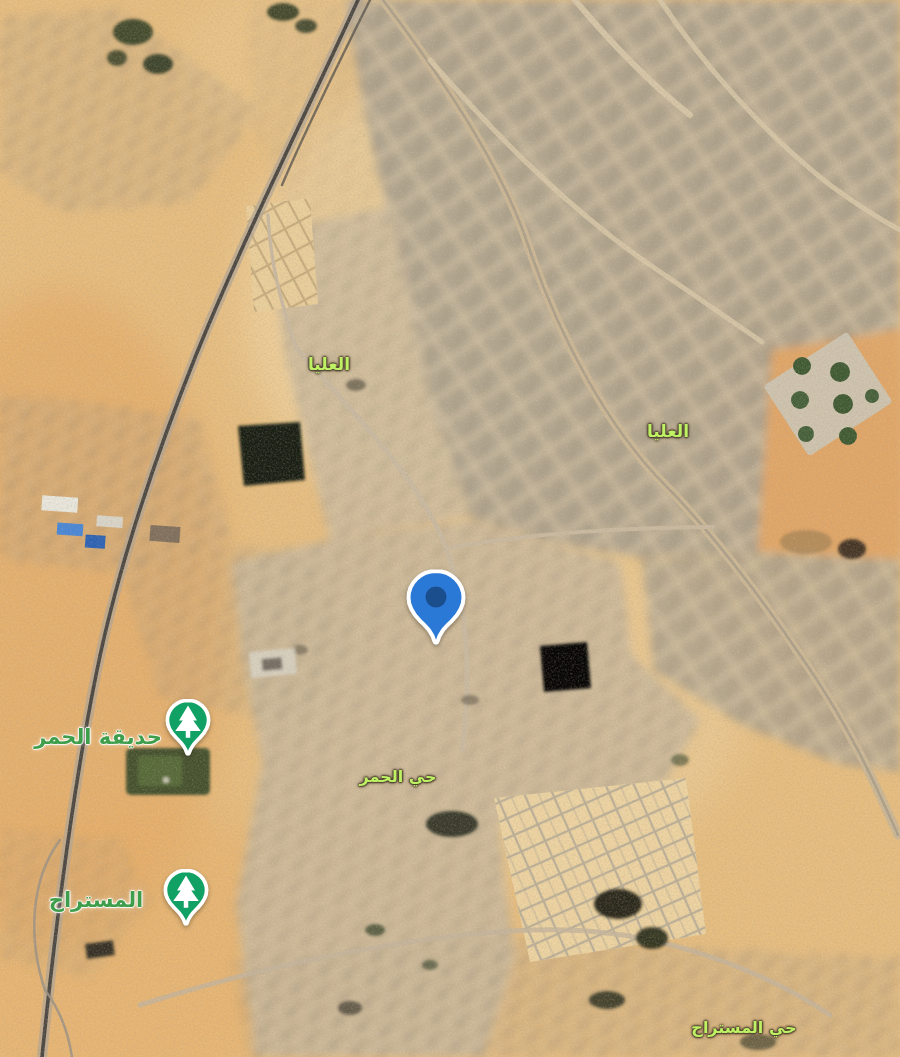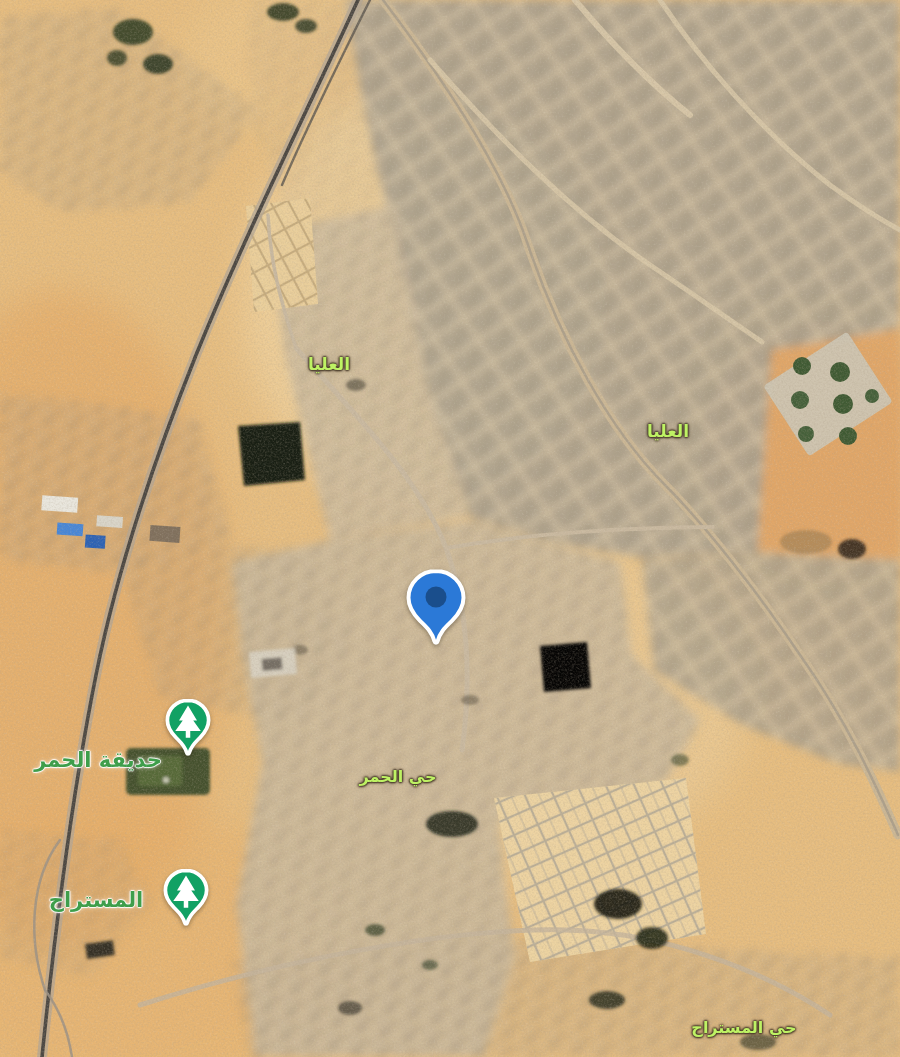--- a/index.html
+++ b/index.html
@@ -184,21 +184,21 @@
     <rect width="900" height="1057" filter="url(#grainlight)" opacity="0.35"></rect>
   </svg>
 
   <div class="overlay">
 
     <div class="place-label big" style="left: 322px; top: 364px;">العليا</div>
     <div class="place-label big" style="left: 661px; top: 431px;">العليا</div>
     <div class="place-label" style="left: 391px; top: 776px;">حي الحمر</div>
     <div class="place-label" style="left: 737px; top: 1027px;">حي المستراح</div>
 
-    <div class="park-label" style="left: 98px; top: 760px;">حديقة الحمر</div>
+    <div class="park-label" style="left: 98px; top: 737px;">حديقة الحمر</div>
     <div class="park-label" style="left: 96px; top: 900px;">المستراح</div>
 
     <div class="marker" style="left: 188px; top: 758px;">
       <svg width="48" height="60" viewBox="0 0 64 80">
         <path d="M32,3 C16.8,3 4.5,15 4.5,29.8 C4.5,38.6 9.3,46 15.6,52.4 C21.5,58.3 28,63.5 30.5,73.5 C30.9,75 33.1,75 33.5,73.5 C36,63.5 42.5,58.3 48.4,52.4 C54.7,46 59.5,38.6 59.5,29.8 C59.5,15 47.2,3 32,3 Z" stroke="#ffffff" stroke-width="5" fill="#12a164"></path>
         <g fill="#ffffff">
           <polygon points="32,10 20,30 25,30 15,44 49,44 39,30 44,30"></polygon>
           <rect x="29" y="44" width="6" height="9"></rect>
         </g>
       </svg>

